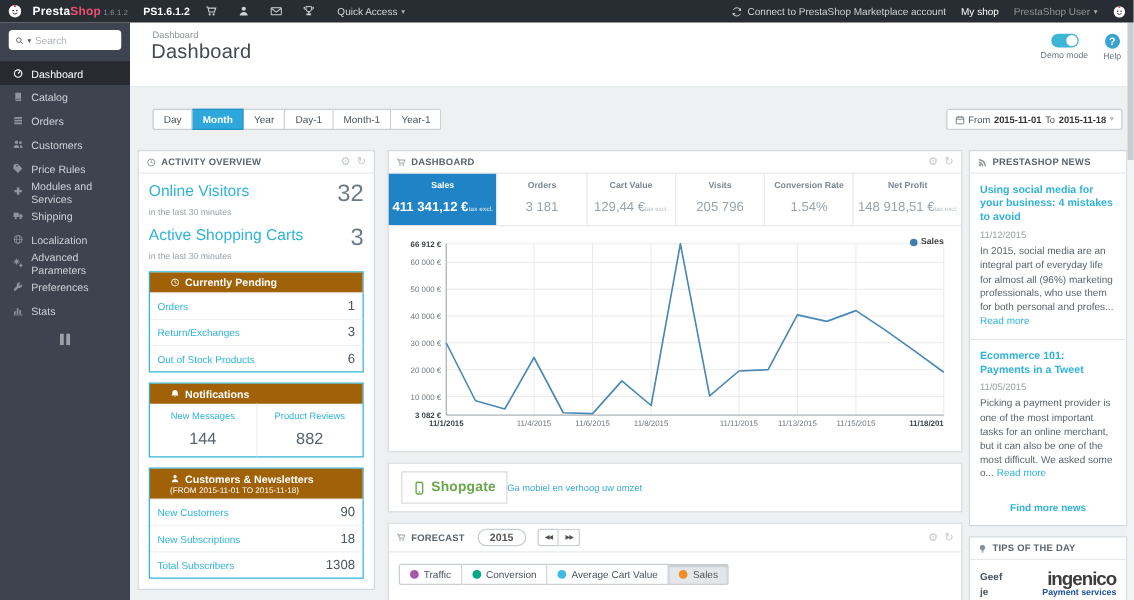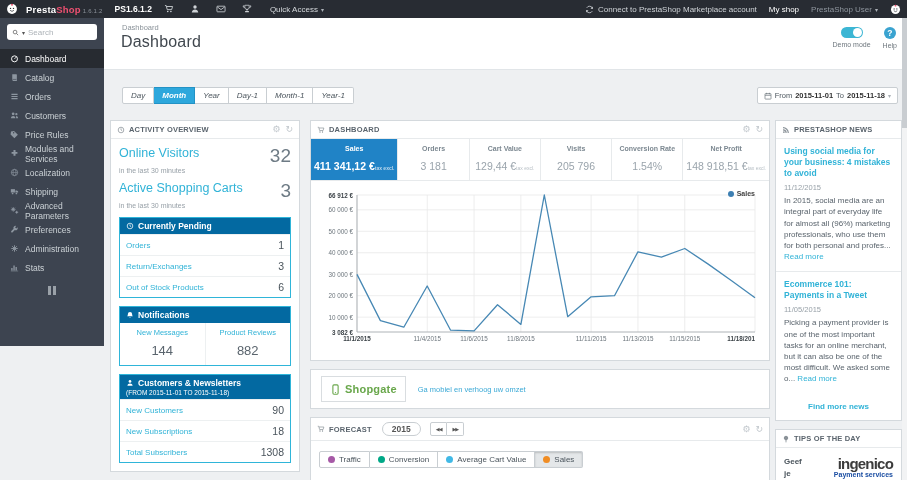--- a/index.html
+++ b/index.html
@@ -20,21 +20,21 @@
   .qa { display:flex; align-items:center; gap:3px; color:#d5d9dc; font-size:8px; margin-left:6px; cursor:pointer; }
   .caret { font-size:6px; color:#aab0b6; }
   .tb-right { margin-left:auto; display:flex; align-items:center; gap:12px; }
   .mkt { display:flex; align-items:center; gap:4px; color:#cfd3d7; font-size:8px; cursor:pointer; }
   .mkt .ic { width:9px; height:9px; }
   .myshop { color:#fff; font-size:8px; cursor:pointer;text-align:center; }
   .usermenu { display:flex; align-items:center; gap:3px; color:#8f969e; font-size:8px; cursor:pointer; }
   .avatar { width:11px; height:11px; }
 
   
-  .sidebar { position:absolute; left:0; top:18px; width:104px; height:328px; background:#3d4450; z-index:5; }
+  .sidebar { position:absolute; left:0; top:18px; width:104px; height:462px; background:#3d4450; z-index:5; }
   .sb-search { margin:6px 7px 9px; height:16px; background:#fff; border-radius:3px; display:flex; align-items:center; padding:0 5px; gap:3px; }
   .sb-search .ic { width:7px; height:7px; color:#555; }
   .sb-search .caret { color:#555; }
   .sb-search input { border:none; outline:none; width:56px; font-size:8px; color:#444; font-family:inherit; }
   .sb-search input::placeholder { color:#adb3b8; }
   .nav-item { height:19px; display:flex; align-items:center; gap:6px; padding-left:10px; font-size:8.5px; color:#ccd2d6; cursor:pointer; }
   .nav-item .ic { width:9px; height:9px; color:#8d96a0; }
   .nav-item.active { background:#272b31; color:#fff; }
   .nav-item.active .ic { color:#fff; }
   .sb-collapse { margin:9px auto 0; width:10px; height:9px; display:flex; gap:2px; justify-content:center; cursor:pointer; }
@@ -46,21 +46,21 @@
   .ptitle { position:absolute; left:17px; top:15px; font-size:16px; color:#41484f; letter-spacing:.2px; }
   .head-tools { position:absolute; right:10px; top:9px; display:flex; gap:12px; align-items:flex-start; }
   .tool { display:flex; flex-direction:column; align-items:center; gap:3px; cursor:pointer; }
   .toggle { width:22px; height:11px; border-radius:6px; background:#3cb6d4; position:relative; }
   .toggle i { position:absolute; top:1px; right:1px; width:9px; height:9px; background:#fff; border-radius:50%; }
   .helpq { width:12px; height:12px; border-radius:50%; background:#3aa3d0; color:#fff; font-size:8.5px; font-weight:bold; display:flex; align-items:center; justify-content:center; }
   .tool-lab { font-size:7px; color:#6d767d; }
 
   
   .rangegrp { position:absolute; left:122px; top:87px; display:flex; }
-  .rbtn { border:1px solid #c9ced2; border-left:none; background:#fff; padding:3px 8px; font-size:8px; color:#4a545c; cursor:pointer; font-family:inherit;font-style:italic; }
+  .rbtn { border:1px solid #c9ced2; border-left:none; background:#fff; padding:3px 8px; font-size:8px; color:#4a545c; cursor:pointer; font-family:inherit; }
   .rbtn:first-child { border-left:1px solid #c9ced2; border-radius:2px 0 0 2px; }
   .rbtn:last-child { border-radius:0 2px 2px 0; }
   .rbtn.active { background:#2da7dc; border-color:#2392c5; color:#fff; font-weight:bold; }
   .datebtn { position:absolute; right:9px; top:87px; height:17px; background:#fff; border:1px solid #c9ced2; border-radius:2px; display:flex; align-items:center; gap:3px; padding:0 6px; font-size:7.5px; color:#4a545c; cursor:pointer; }
   .datebtn .ic { width:8px; height:8px; color:#6d767d; }
   .datebtn b { color:#333; }
 
   
   .panel { background:#fff; border:1px solid #d4d9dd; margin-bottom:8px; }
   .phead { display:flex; align-items:center; gap:4px; padding:4px 6px; border-bottom:1px solid #e7eaec; color:#5a646d; }
@@ -73,21 +73,21 @@
   .col-mid   { position:absolute; left:310px; top:120px; width:460px; }
   .col-right { position:absolute; left:775px; top:120px; width:127px; }
 
   
   .abody { padding:7px 8px 8px; }
   .abig { display:flex; justify-content:space-between; }
   .abig .lnk { font-size:12.5px; color:#31b3d7; cursor:pointer; }
   .abig .big { font-size:19px; color:#6e7b85; line-height:1; }
   .asub { font-size:7px; color:#98a1a8; margin:2px 0 7px; }
   .grp { border:1px solid #2fb5d9; margin-top:8px; }
-  .grp-h { background:#0369a1; color:#fff; padding:3px 6px; }
+  .grp-h { background:#a16207; color:#fff; padding:3px 16px; }
   .grp-h .t { display:flex; align-items:center; gap:4px; font-size:8.5px; font-weight:bold; }
   .grp-h .ic { width:8px; height:8px; color:#fff; }
   .grp-h .s { font-size:6.5px; margin-top:1px; }
   .grp-row { display:flex; justify-content:space-between; align-items:center; padding:4px 6px; border-top:1px solid #edf0f1; }
   .grp-row:first-of-type { border-top:none; }
   .grp-row .lab { font-size:8px; color:#31b3d7; cursor:pointer; }
   .grp-row .val { font-size:10.5px; color:#4a545c; }
   .grp-cells { display:flex; }
   .gcell { flex:1; text-align:center; padding:5px 2px 7px; border-left:1px solid #edf0f1; }
   .gcell:first-child { border-left:none; }
@@ -104,21 +104,21 @@
   .kpi.active { background:#2083c6; }
   .kpi.active .lab { color:#fff; }
   .kpi.active .val { color:#fff; font-weight:bold; }
   .kpi.active .suf { color:#bcd9ec; }
   .chartwrap { position:relative; padding:6px 2px 4px 4px; }
   .legend { position:absolute; top:9px; right:14px; display:flex; align-items:center; gap:3px; font-size:7px; font-weight:bold; color:#444; }
   .legend i { width:6px; height:6px; border-radius:50%; background:#3d7fb2; }
 
   
   .mods { display:flex; gap:7px; margin-bottom:8px; }
-  .mod { flex:1; height:40px; background:#fff; border:1px solid #d4d9dd; display:flex; align-items:center; gap:12px; padding:0 10px; }
+  .mod { flex:1; height:40px; background:#fff; border:1px solid #d4d9dd; display:flex; align-items:center; padding:0 10px; }
   .logobox { border:1px solid #d9dde0; background:#fff; height:26px; display:flex; align-items:center; gap:4px; padding:0 8px; }
   .sg { color:#69a74b; }
   .sg .ic { width:11px; height:11px; }
   .sgtext { font-size:11px; font-weight:bold; color:#69a74b; letter-spacing:.2px; }
   .ebay { font-size:14px; font-weight:bold; letter-spacing:-.5px; line-height:1; }
   .ebaytm { font-size:5px; color:#999; vertical-align:super; }
   .modlink { font-size:7.5px; color:#3ba9d6; cursor:pointer; }
 
   
   .pill { border:1px solid #c9ced2; border-radius:9px; background:#fff; padding:1px 9px; font-size:8.5px; font-weight:bold; color:#555; margin-left:6px; }
@@ -294,65 +294,56 @@
       <span class="ic">
         <svg viewBox="0 0 16 16">
           <path d="M6.2 1.8h3.6v3.4h3.4v3.4h-3.4V12H6.2V8.6H2.8V5.2h3.4z" fill="currentColor"></path>
         </svg>
       </span>
       <span>Modules and Services</span>
     </div>
   <div class="nav-item">
       <span class="ic">
         <svg viewBox="0 0 16 16">
-          <circle cx="8" cy="8" r="5.6" fill="none" stroke="currentColor" stroke-width="1.3"></circle>
-          <ellipse cx="8" cy="8" rx="2.6" ry="5.6" fill="none" stroke="currentColor" stroke-width="1"></ellipse>
-          <path d="M2.4 8h11.2" stroke="currentColor" stroke-width="1"></path>
-        </svg>
-      </span>
-      <span>Localization</span>
-    </div>
-  <div class="nav-item">
-      <span class="ic">
-        <svg viewBox="0 0 16 16">
           <path d="M1.5 3.8h7.3v6H1.5z" fill="currentColor"></path>
           <path d="M9.5 6h2.8l2.2 2.2v1.6H9.5z" fill="currentColor"></path>
           <circle cx="4.6" cy="11.6" r="1.5" fill="currentColor"></circle>
           <circle cx="11.4" cy="11.6" r="1.5" fill="currentColor"></circle>
         </svg>
       </span>
       <span>Shipping</span>
     </div>
   <div class="nav-item">
       <span class="ic">
         <svg viewBox="0 0 16 16">
+          <circle cx="8" cy="8" r="5.6" fill="none" stroke="currentColor" stroke-width="1.3"></circle>
+          <ellipse cx="8" cy="8" rx="2.6" ry="5.6" fill="none" stroke="currentColor" stroke-width="1"></ellipse>
+          <path d="M2.4 8h11.2" stroke="currentColor" stroke-width="1"></path>
+        </svg>
+      </span>
+      <span>Localization</span>
+    </div>
+  <div class="nav-item">
+      <span class="ic">
+        <svg viewBox="0 0 16 16">
           <circle cx="5.8" cy="6" r="2" fill="currentColor"></circle>
           <path d="M5.8 1.8v8.4M1.6 6H10M2.8 3l6 6M8.8 3l-6 6" stroke="currentColor" stroke-width="1.3"></path>
           <circle cx="11.9" cy="11.2" r="1.7" fill="currentColor"></circle>
           <path d="M11.9 8.4V14M9.1 11.2h5.6" stroke="currentColor" stroke-width="1.1"></path>
         </svg>
       </span>
       <span>Advanced Parameters</span>
     </div>
   <div class="nav-item">
       <span class="ic">
         <svg viewBox="0 0 16 16">
           <path d="M13.6 4.2a3.8 3.8 0 0 1-5 4.9l-3.9 3.9a1.6 1.6 0 1 1-2.3-2.3l3.9-3.9a3.8 3.8 0 0 1 4.9-5L8.9 4.1l2.3 2.3z" fill="currentColor"></path>
         </svg>
       </span>
       <span>Preferences</span>
-    </div>
-  <div class="nav-item">
-      <span class="ic">
-        <svg viewBox="0 0 16 16">
-          <circle cx="8" cy="8" r="2.1" fill="currentColor"></circle>
-          <path d="M8 2.2v11.6M2.2 8h11.6M3.9 3.9l8.2 8.2M12.1 3.9l-8.2 8.2" stroke="currentColor" stroke-width="1.6"></path>
-        </svg>
-      </span>
-      <span>Administration</span>
     </div>
   <div class="nav-item">
       <span class="ic">
         <svg viewBox="0 0 16 16">
           <path d="M2.2 13.2V9h2.4v4.2zM6 13.2V4.6h2.4v8.6zM9.8 13.2V7h2.4v6.2z" fill="currentColor"></path>
           <path d="M1.5 14.2h13" stroke="currentColor" stroke-width="1"></path>
         </svg>
       </span>
       <span>Stats</span>
     </div>

